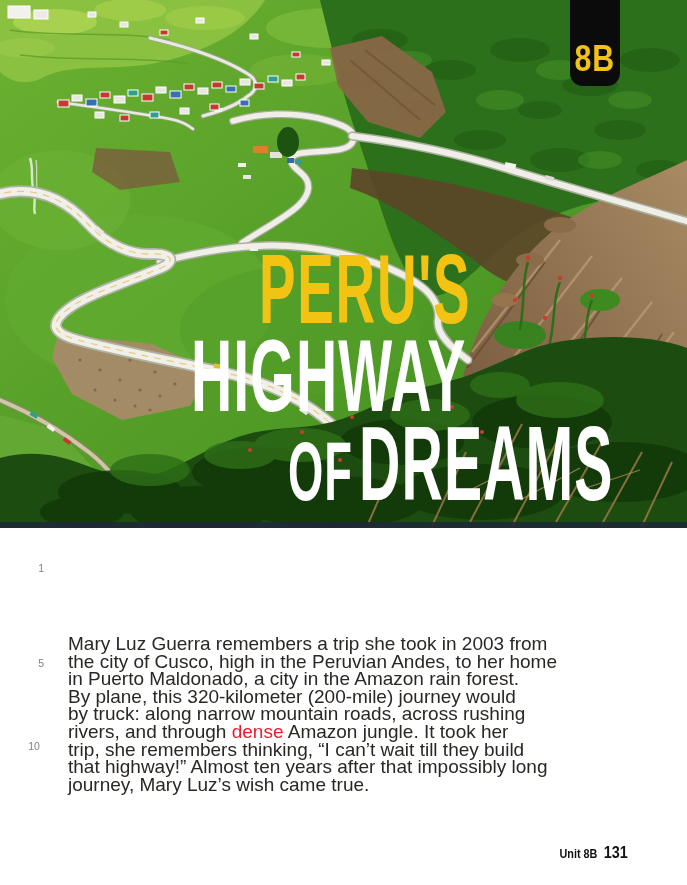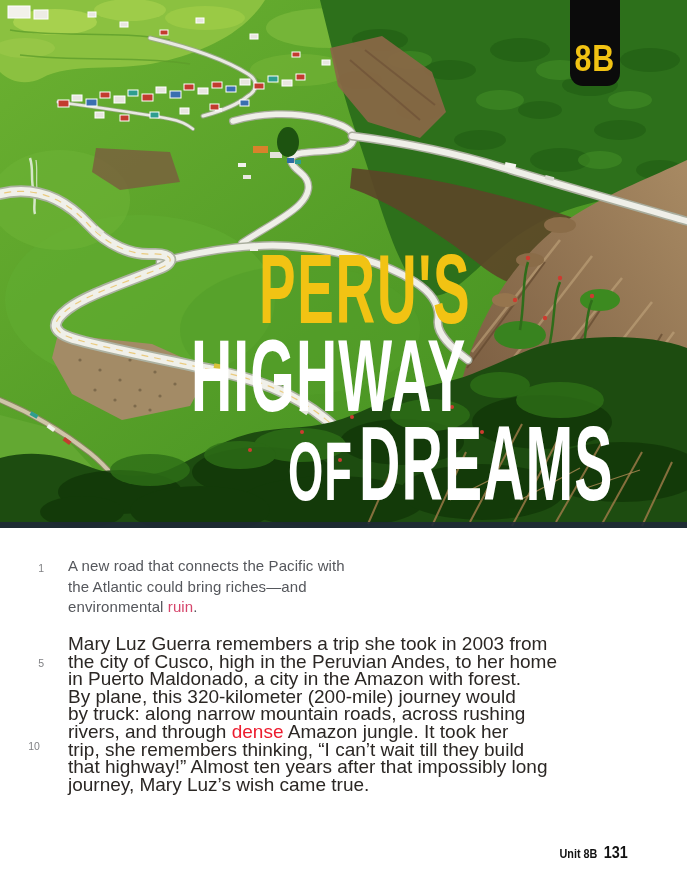--- a/index.html
+++ b/index.html
@@ -287,30 +287,25 @@
 
     <div class="title-line" id="title1">PERU'S</div>
     <div class="title-line" id="title2">HIGHWAY</div>
     <div class="title-line" id="title3"><span class="of-small">OF</span><span>DREAMS</span></div>
   </div>
 
   <div class="lnum" id="num1">1</div>
   <div class="lnum" id="num5">5</div>
   <div class="lnum" id="num10">10</div>
 
-  <div class="intro">
-      <div class="line"><span>A new road that connects the Pacific with</span></div>
-      <div class="line"><span>the Atlantic could bring riches—and</span></div>
-      <div class="line"><span>environmental </span><span class="kw-ruin">ruin</span><span>.</span></div>
-    </div>
 
   <div class="bodytext">
       <div class="line"><span>Mary Luz Guerra remembers a trip she took in 2003 from</span></div>
       <div class="line"><span>the city of Cusco, high in the Peruvian Andes, to her home</span></div>
-      <div class="line"><span>in Puerto Maldonado, a city in the Amazon with forest.</span></div>
+      <div class="line"><span>in Puerto Maldonado, a city in the Amazon rain forest.</span></div>
       <div class="line"><span>By plane, this 320-kilometer (200-mile) journey would</span></div>
       <div class="line"><span>by truck: along narrow mountain roads, across rushing</span></div>
       <div class="line"><span>rivers, and through </span><span class="kw-dense">dense</span><span> Amazon jungle. It took her</span></div>
       <div class="line"><span>trip, she remembers thinking, “I can’t wait till they build</span></div>
       <div class="line"><span>that highway!” Almost ten years after that impossibly long</span></div>
       <div class="line"><span>journey, Mary Luz’s wish came true.</span></div>
     </div>
 
   <div class="footer">
     <span class="unit">Unit 8B</span>

